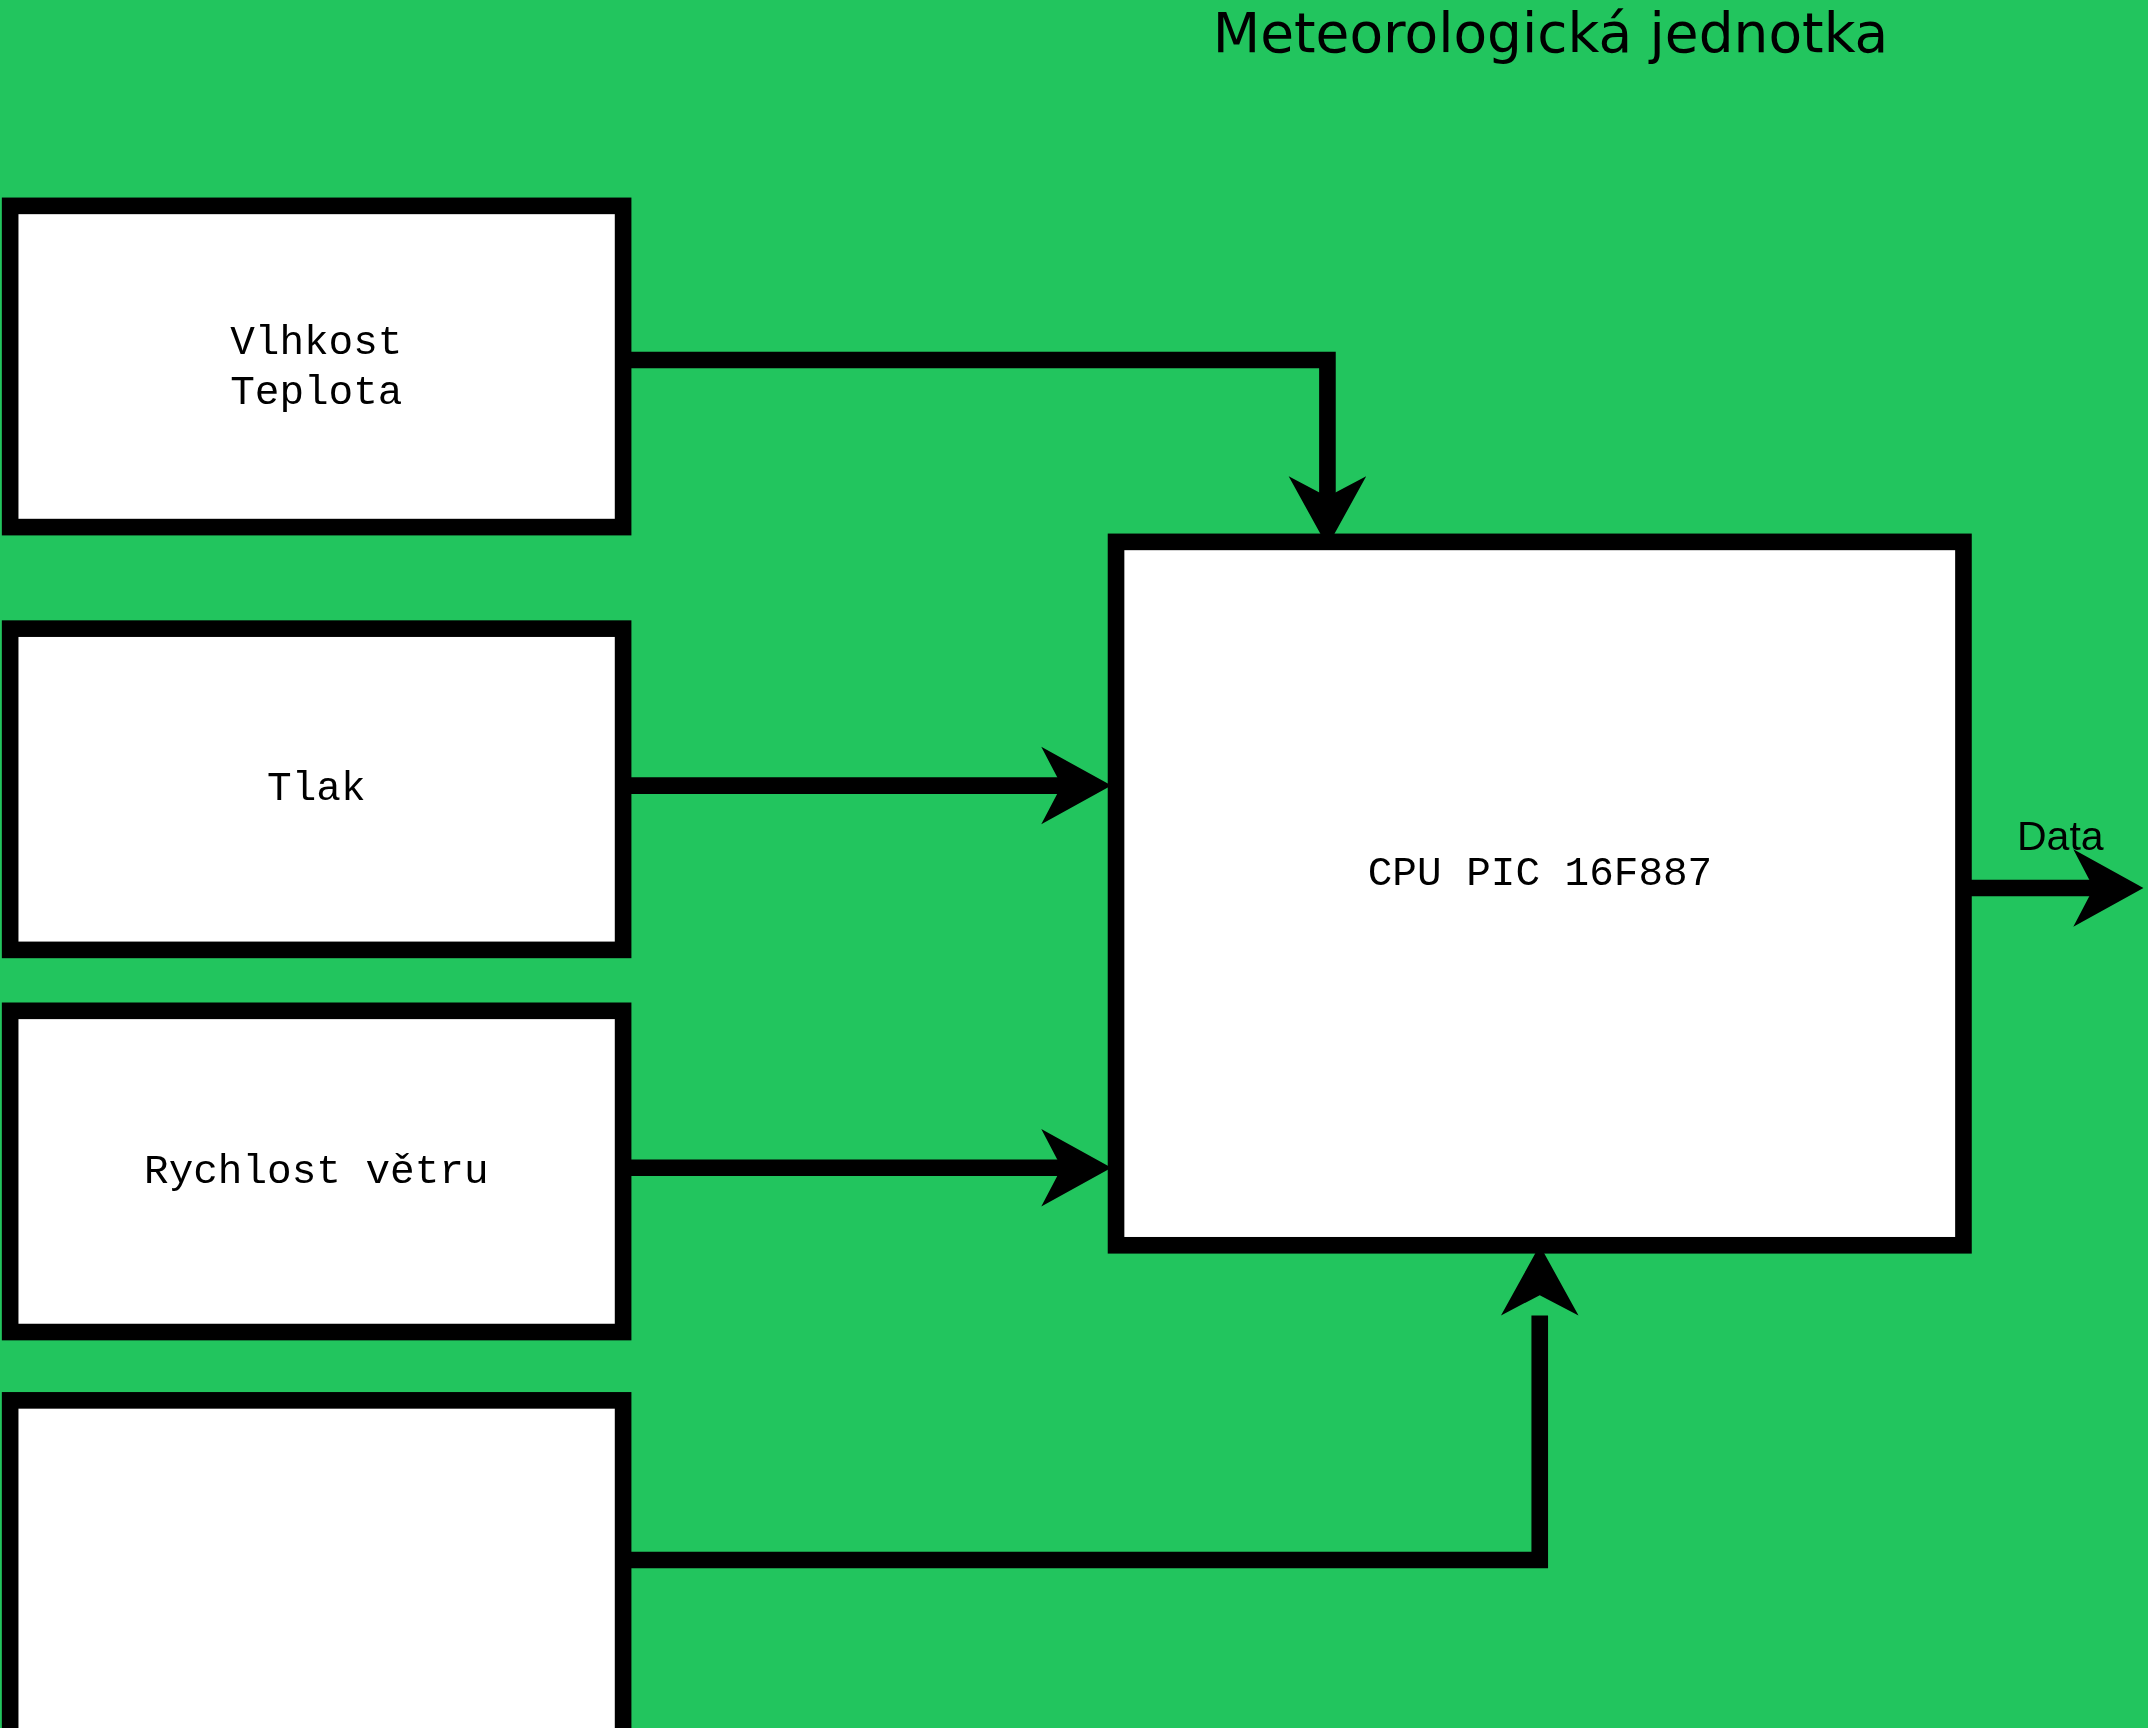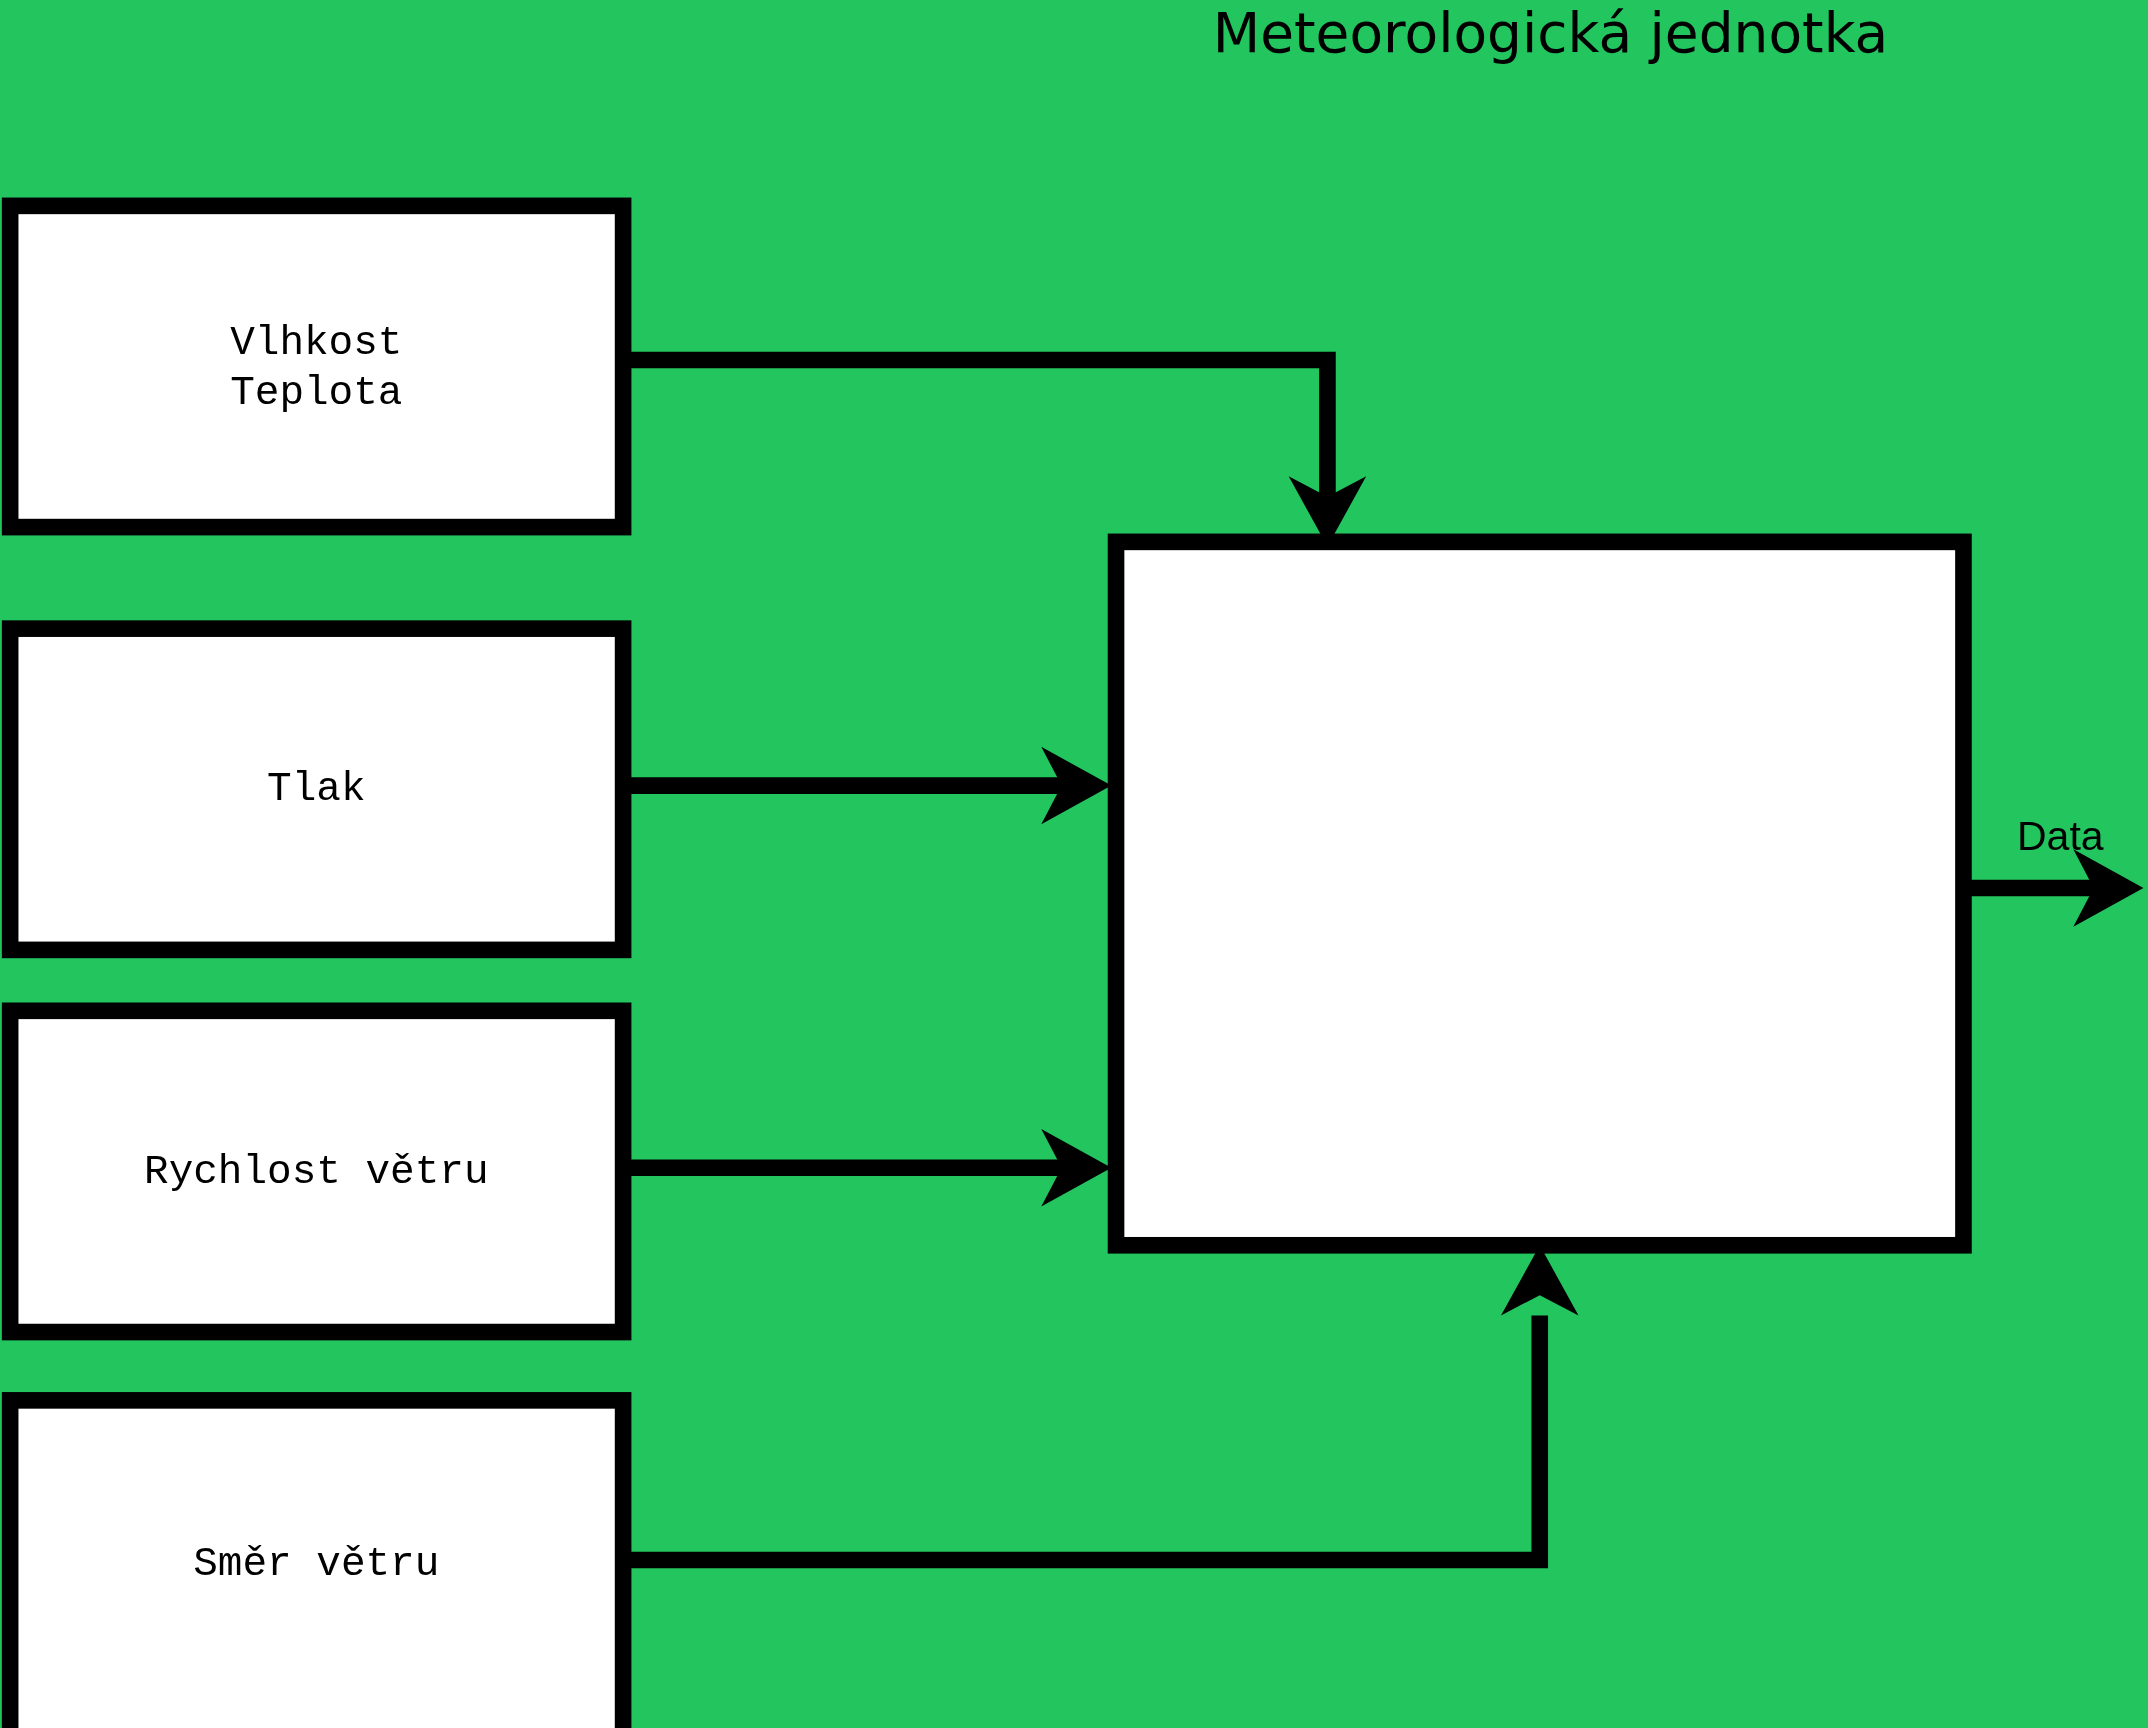--- a/index.html
+++ b/index.html
@@ -100,19 +100,19 @@
 
   <div class="diagram-title">Meteorologická jednotka</div>
 
   <div class="node-label" style="left:1.8px; top:318px; width:629px;">Vlhkost
 Teplota</div>
 
   <div class="node-label" style="left:1.8px; top:764px; width:629px;">Tlak</div>
 
   <div class="node-label" style="left:1.8px; top:1147px; width:629px;">Rychlost větru</div>
 
-  <div class="node-label" style="left:1.8px; top:1539px; width:629px;">Směr větru</div>
 
+  <div class="node-label" style="left:1108px; top:849px; width:864px;">CPU PIC 16F887</div>
 
   <div class="edge-label" style="left:2017px; top:812px;">Data</div>
 
 </div>
 
 
 </body></html>

